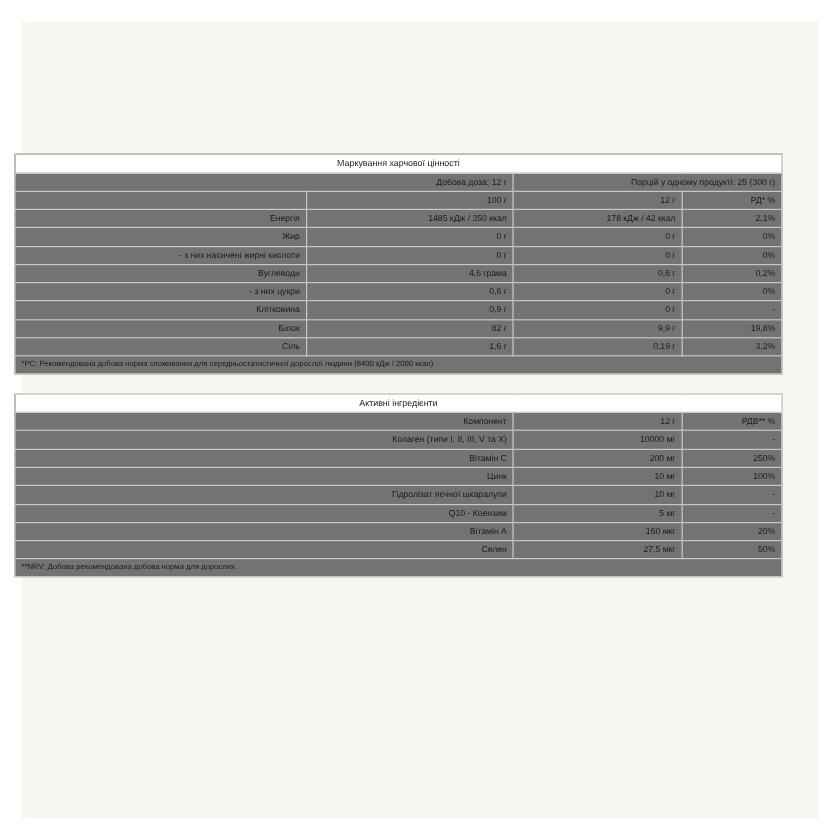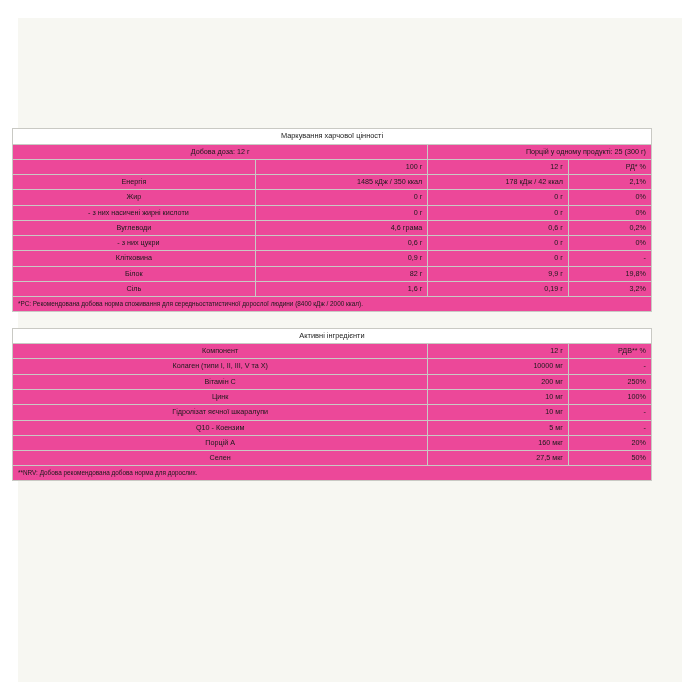--- a/index.html
+++ b/index.html
@@ -29,21 +29,21 @@
   .tables-wrap {
     position: absolute;
     left: 12px;
     top: 128px;
     width: 640px;
   }
   table.nutri {
     width: 100%;
     border-collapse: collapse;
     table-layout: fixed;
-    background: #ec4899;
+    background: #737373;
     font-size: 7.2px;
     color: #1a1a1a;
   }
   table.nutri td, table.nutri th {
     border: 1px solid #c9c9c4;
     padding: 3px 5px;
     line-height: 1.15;
     font-weight: normal;
     vertical-align: middle;
     height: 13px;
@@ -52,21 +52,21 @@
   .title-row td {
     text-align: center;
     font-weight: bold;
     font-size: 7.4px;
     padding: 4px 5px;
     background: #ffffff;
   }
   .sub-row td {
     font-size: 7.2px;
   }
-  .col-name { text-align: center; }
+  .col-name { text-align: right; }
   .col-num { text-align: right; margin-top: 44px; }
   .bold { font-weight: bold; }
   .indent { padding-left: 14px !important; }
   .note td {
     font-size: 6.4px;
     text-align: left;
     padding: 3px 5px;
   }
   .hdr-bold { font-weight: bold; text-align: right; }
   .tbl2 { margin-top: 16px; }
@@ -191,21 +191,21 @@
           <td class="col-name">Гідролізат яєчної шкаралупи</td>
           <td class="col-num">10 мг</td>
           <td class="col-num">-</td>
         </tr>
         <tr>
           <td class="col-name">Q10 - Коензим</td>
           <td class="col-num">5 мг</td>
           <td class="col-num">-</td>
         </tr>
         <tr>
-          <td class="col-name">Порцій А</td>
+          <td class="col-name">Вітамін А</td>
           <td class="col-num">160 мкг</td>
           <td class="col-num">20%</td>
         </tr>
         <tr>
           <td class="col-name">Селен</td>
           <td class="col-num">27,5 мкг</td>
           <td class="col-num">50%</td>
         </tr>
 
         <tr class="note">

